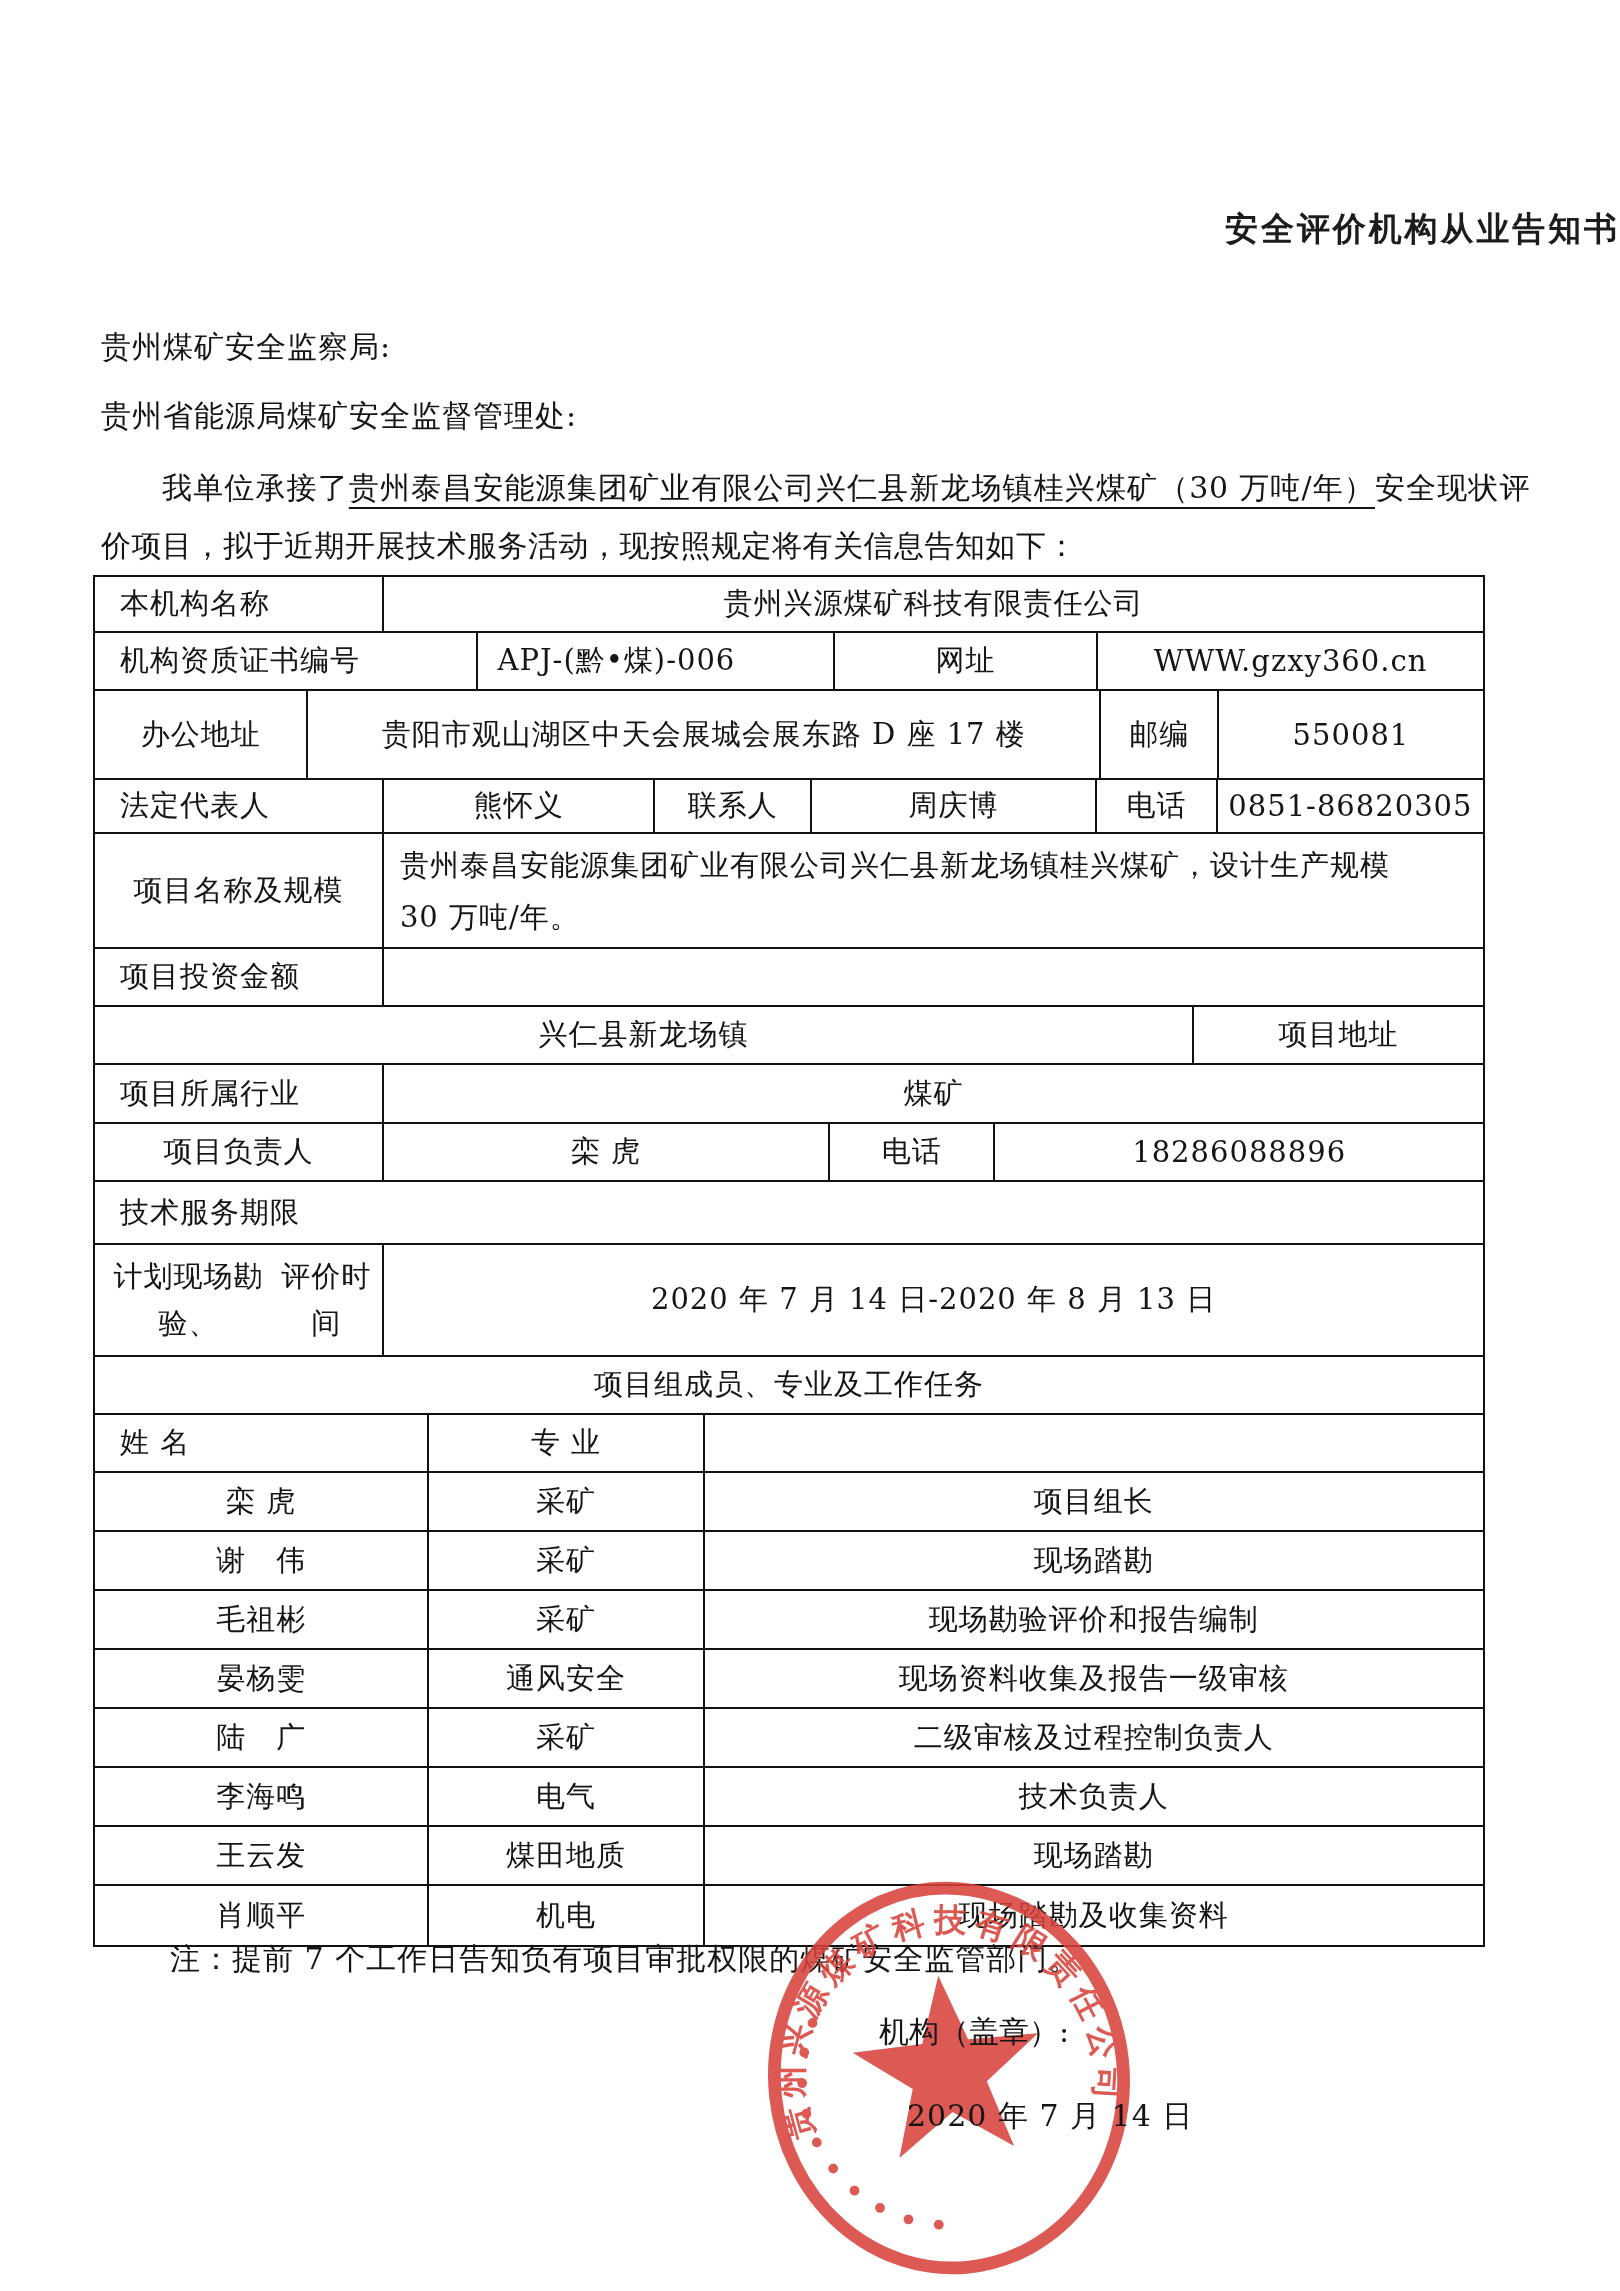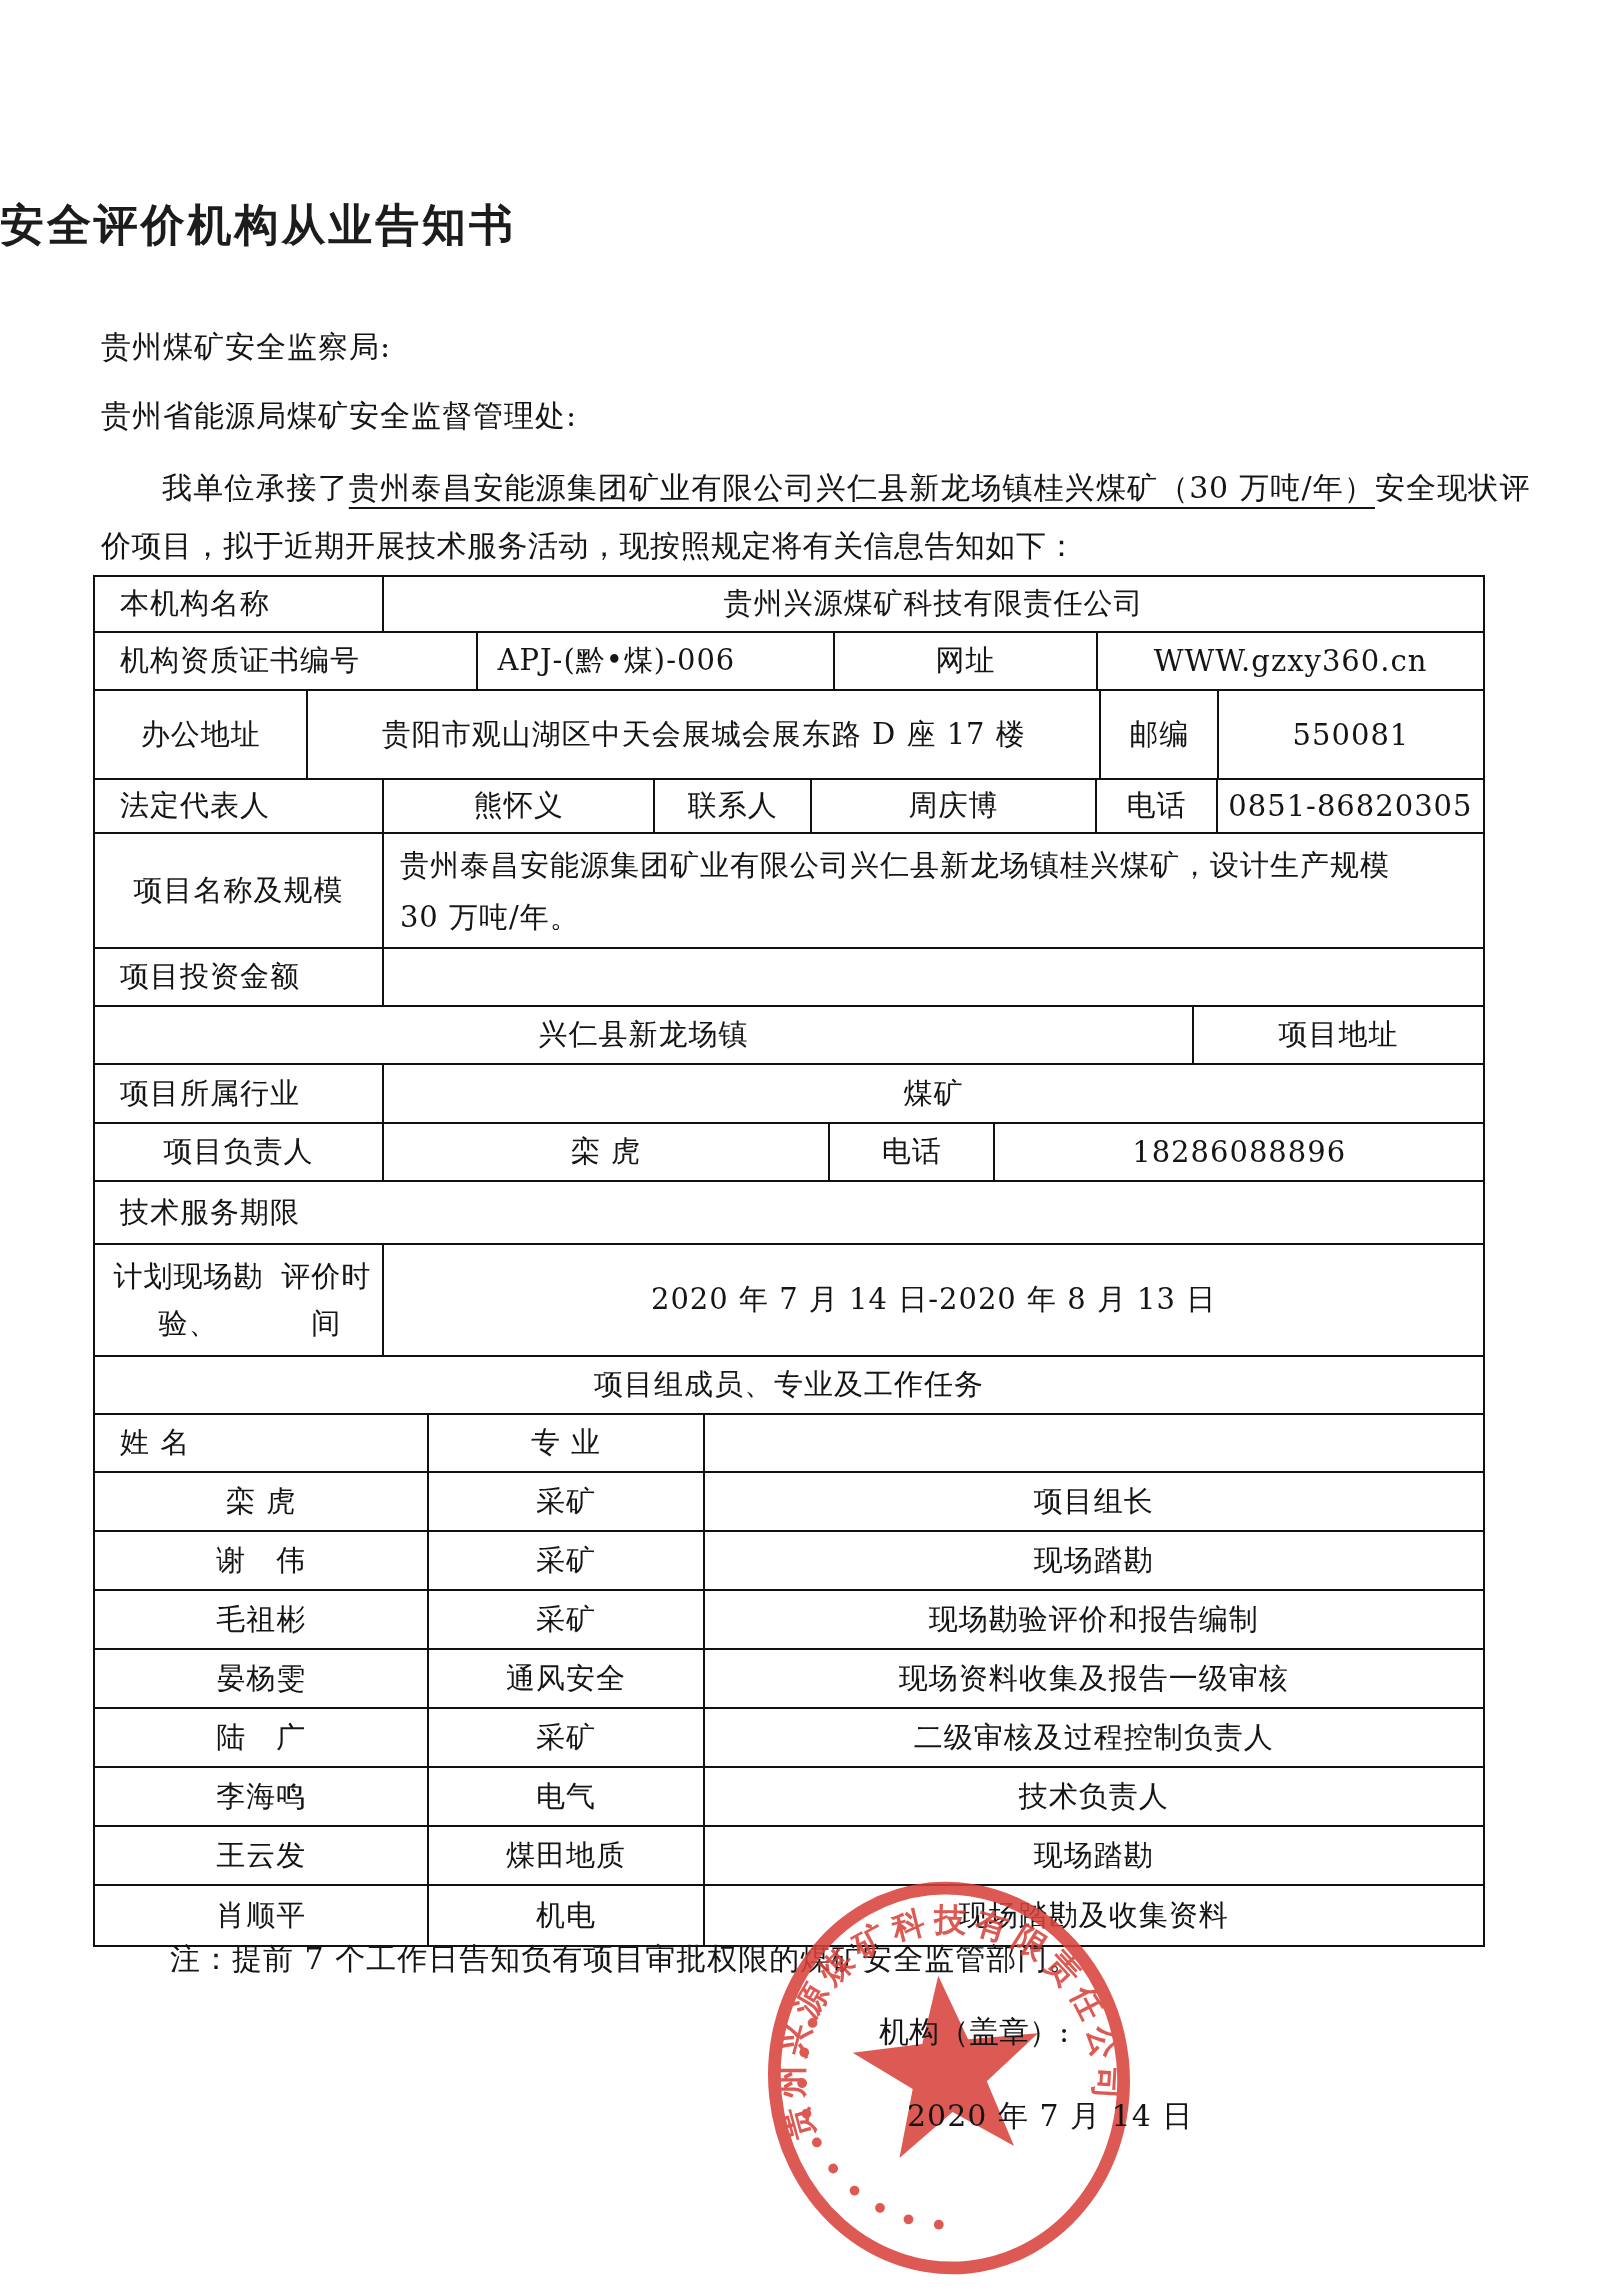--- a/index.html
+++ b/index.html
@@ -2,23 +2,23 @@
 <html><head>
 <meta charset="utf-8">
 <style>
   html,body{margin:0;padding:0;background:#888;}
   .page{
     position:relative;width:1620px;height:2292px;background:#ffffff;
     font-family:"DejaVu Serif","Liberation Serif",serif;color:#151515;
     margin:0 auto;overflow:hidden;
   }
   .doc-title{
-    position:absolute;top:196px;left:0;width:100%;text-align:left;
+    position:absolute;top:207px;left:0;width:100%;text-align:right;
     font-family:"DejaVu Sans","Liberation Sans",sans-serif;
-    font-size:44px;font-weight:800;letter-spacing:2.9px;color:#1c1c1c;
+    font-size:33px;font-weight:800;letter-spacing:2.9px;color:#1c1c1c;
   }
   .salutation{position:absolute;left:101px;font-size:30px;letter-spacing:1px;}
   .sal-1{top:327px;}
   .sal-2{top:396px;}
   .intro{
     position:absolute;left:101px;top:459px;width:1429px;
     font-size:30px;line-height:58px;text-align:justify;text-indent:61px;
     letter-spacing:0.5px;
   }
   .intro .u{

